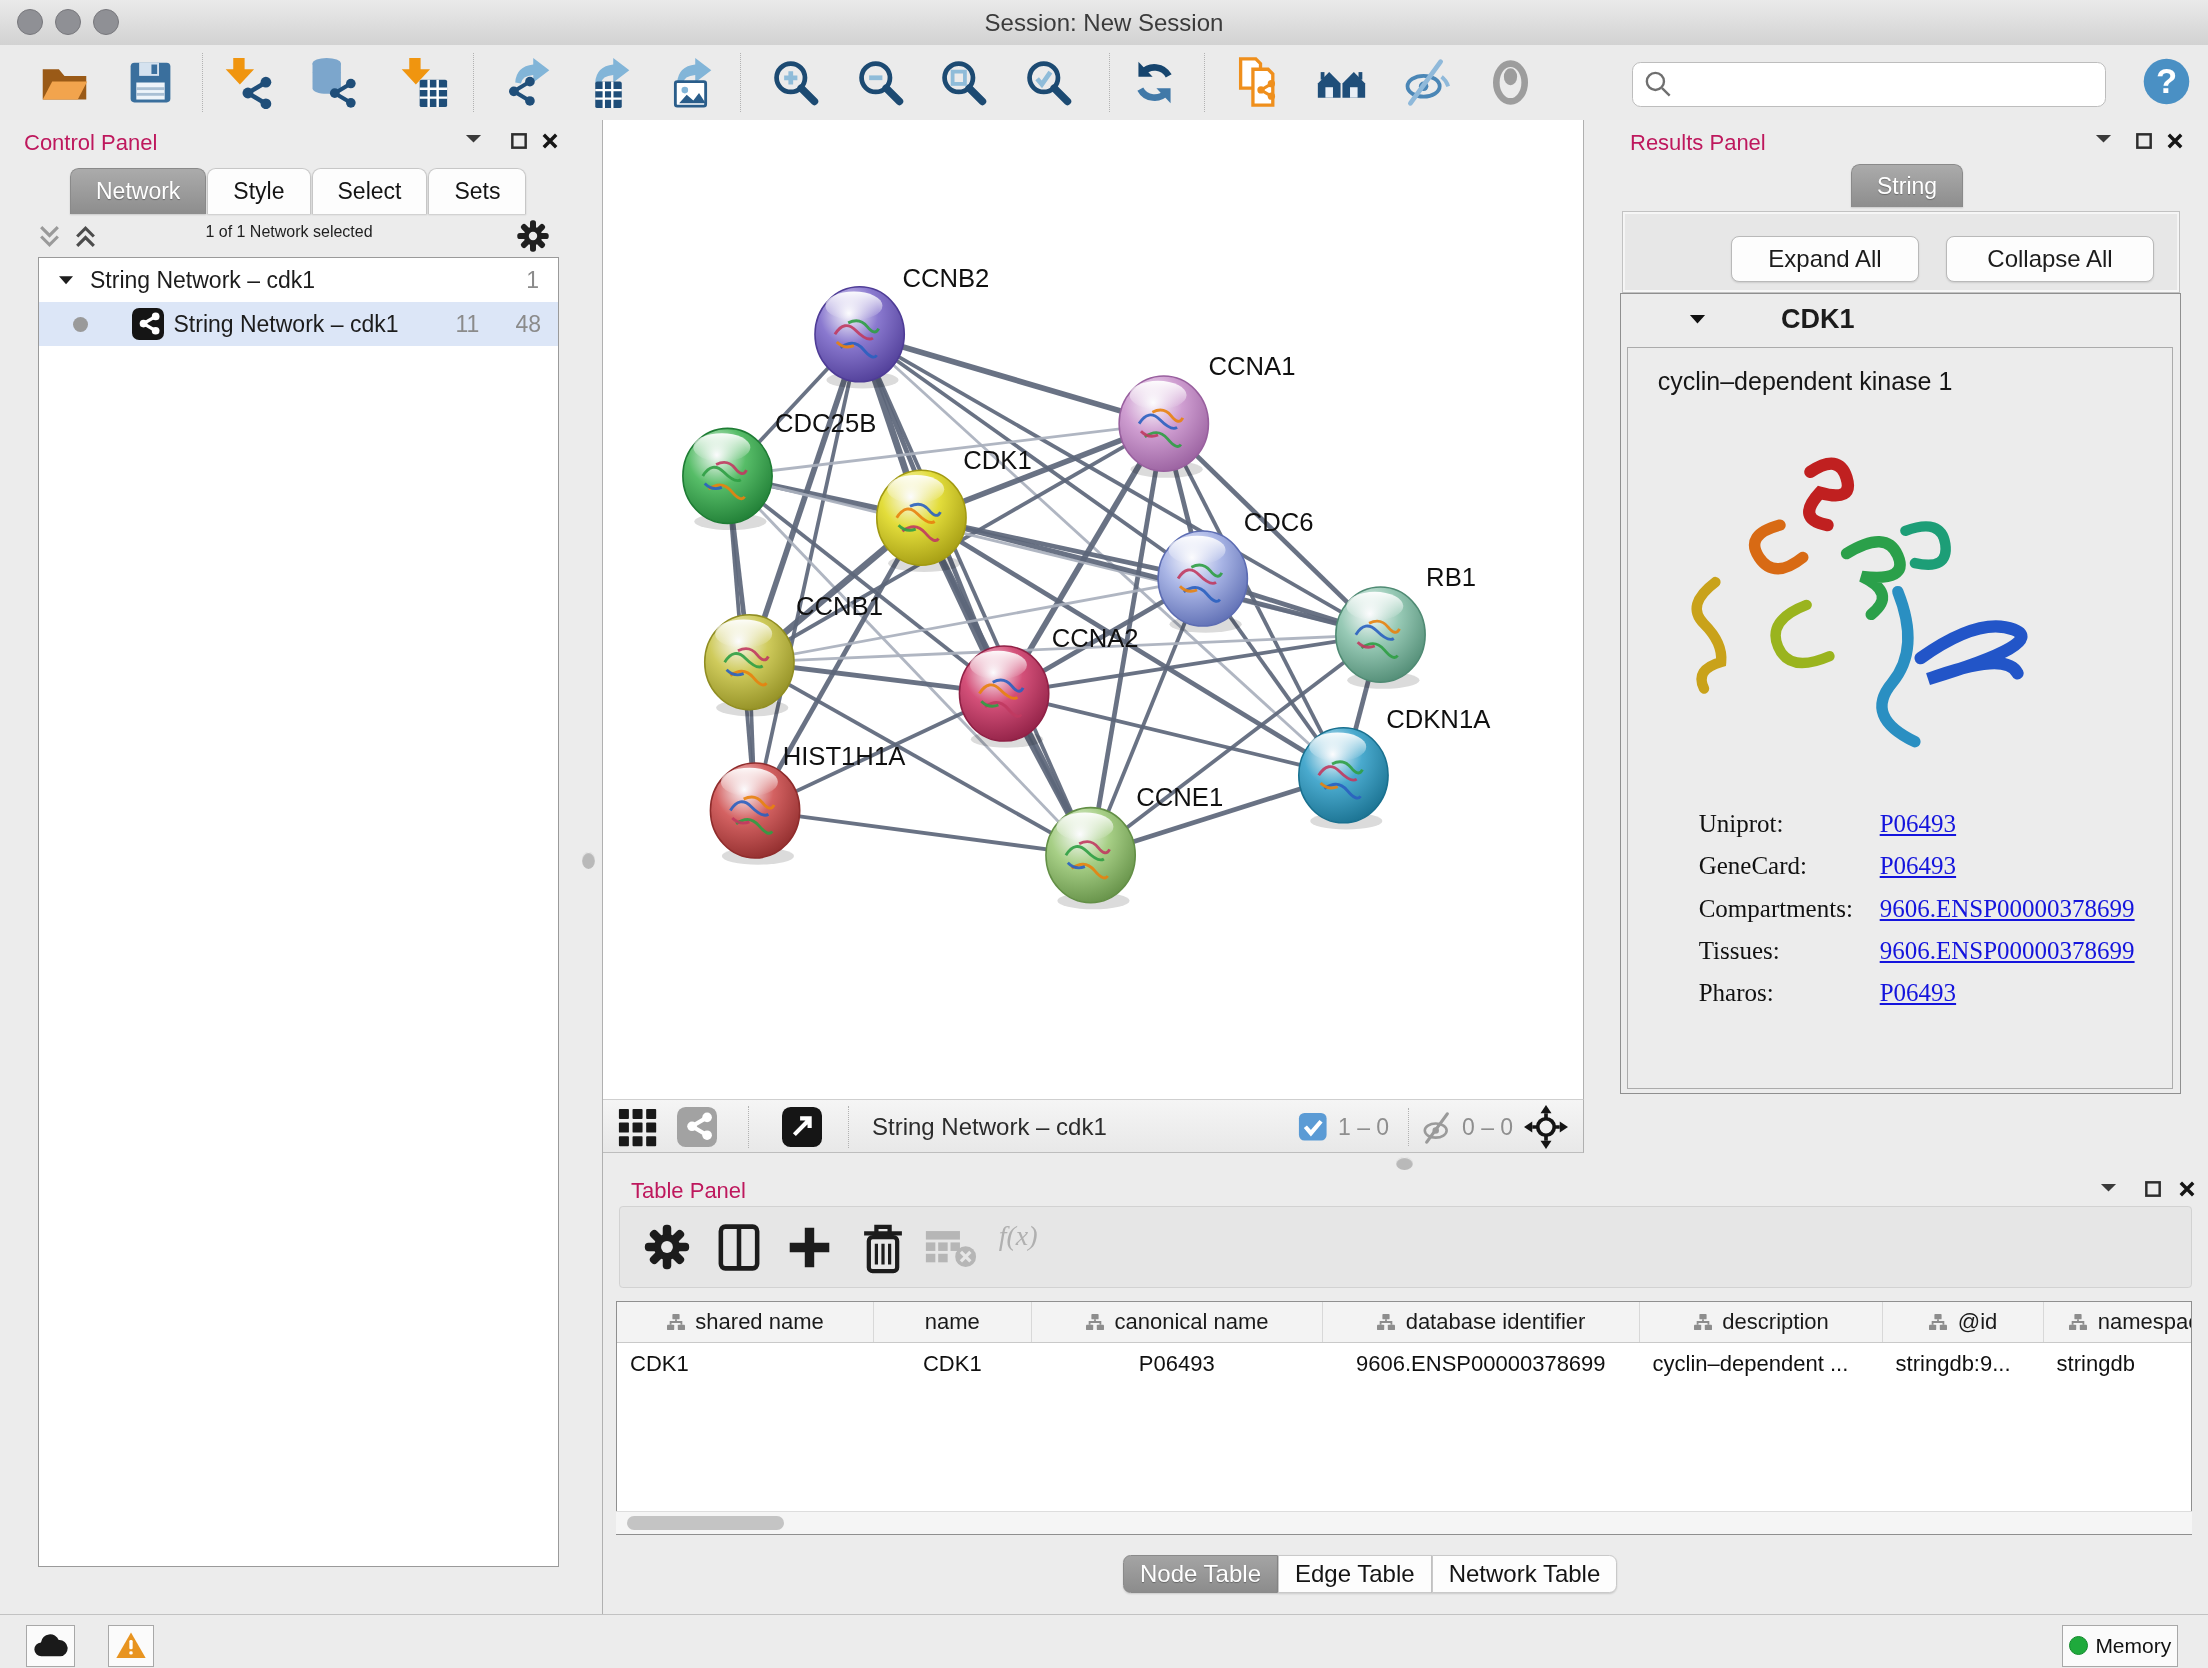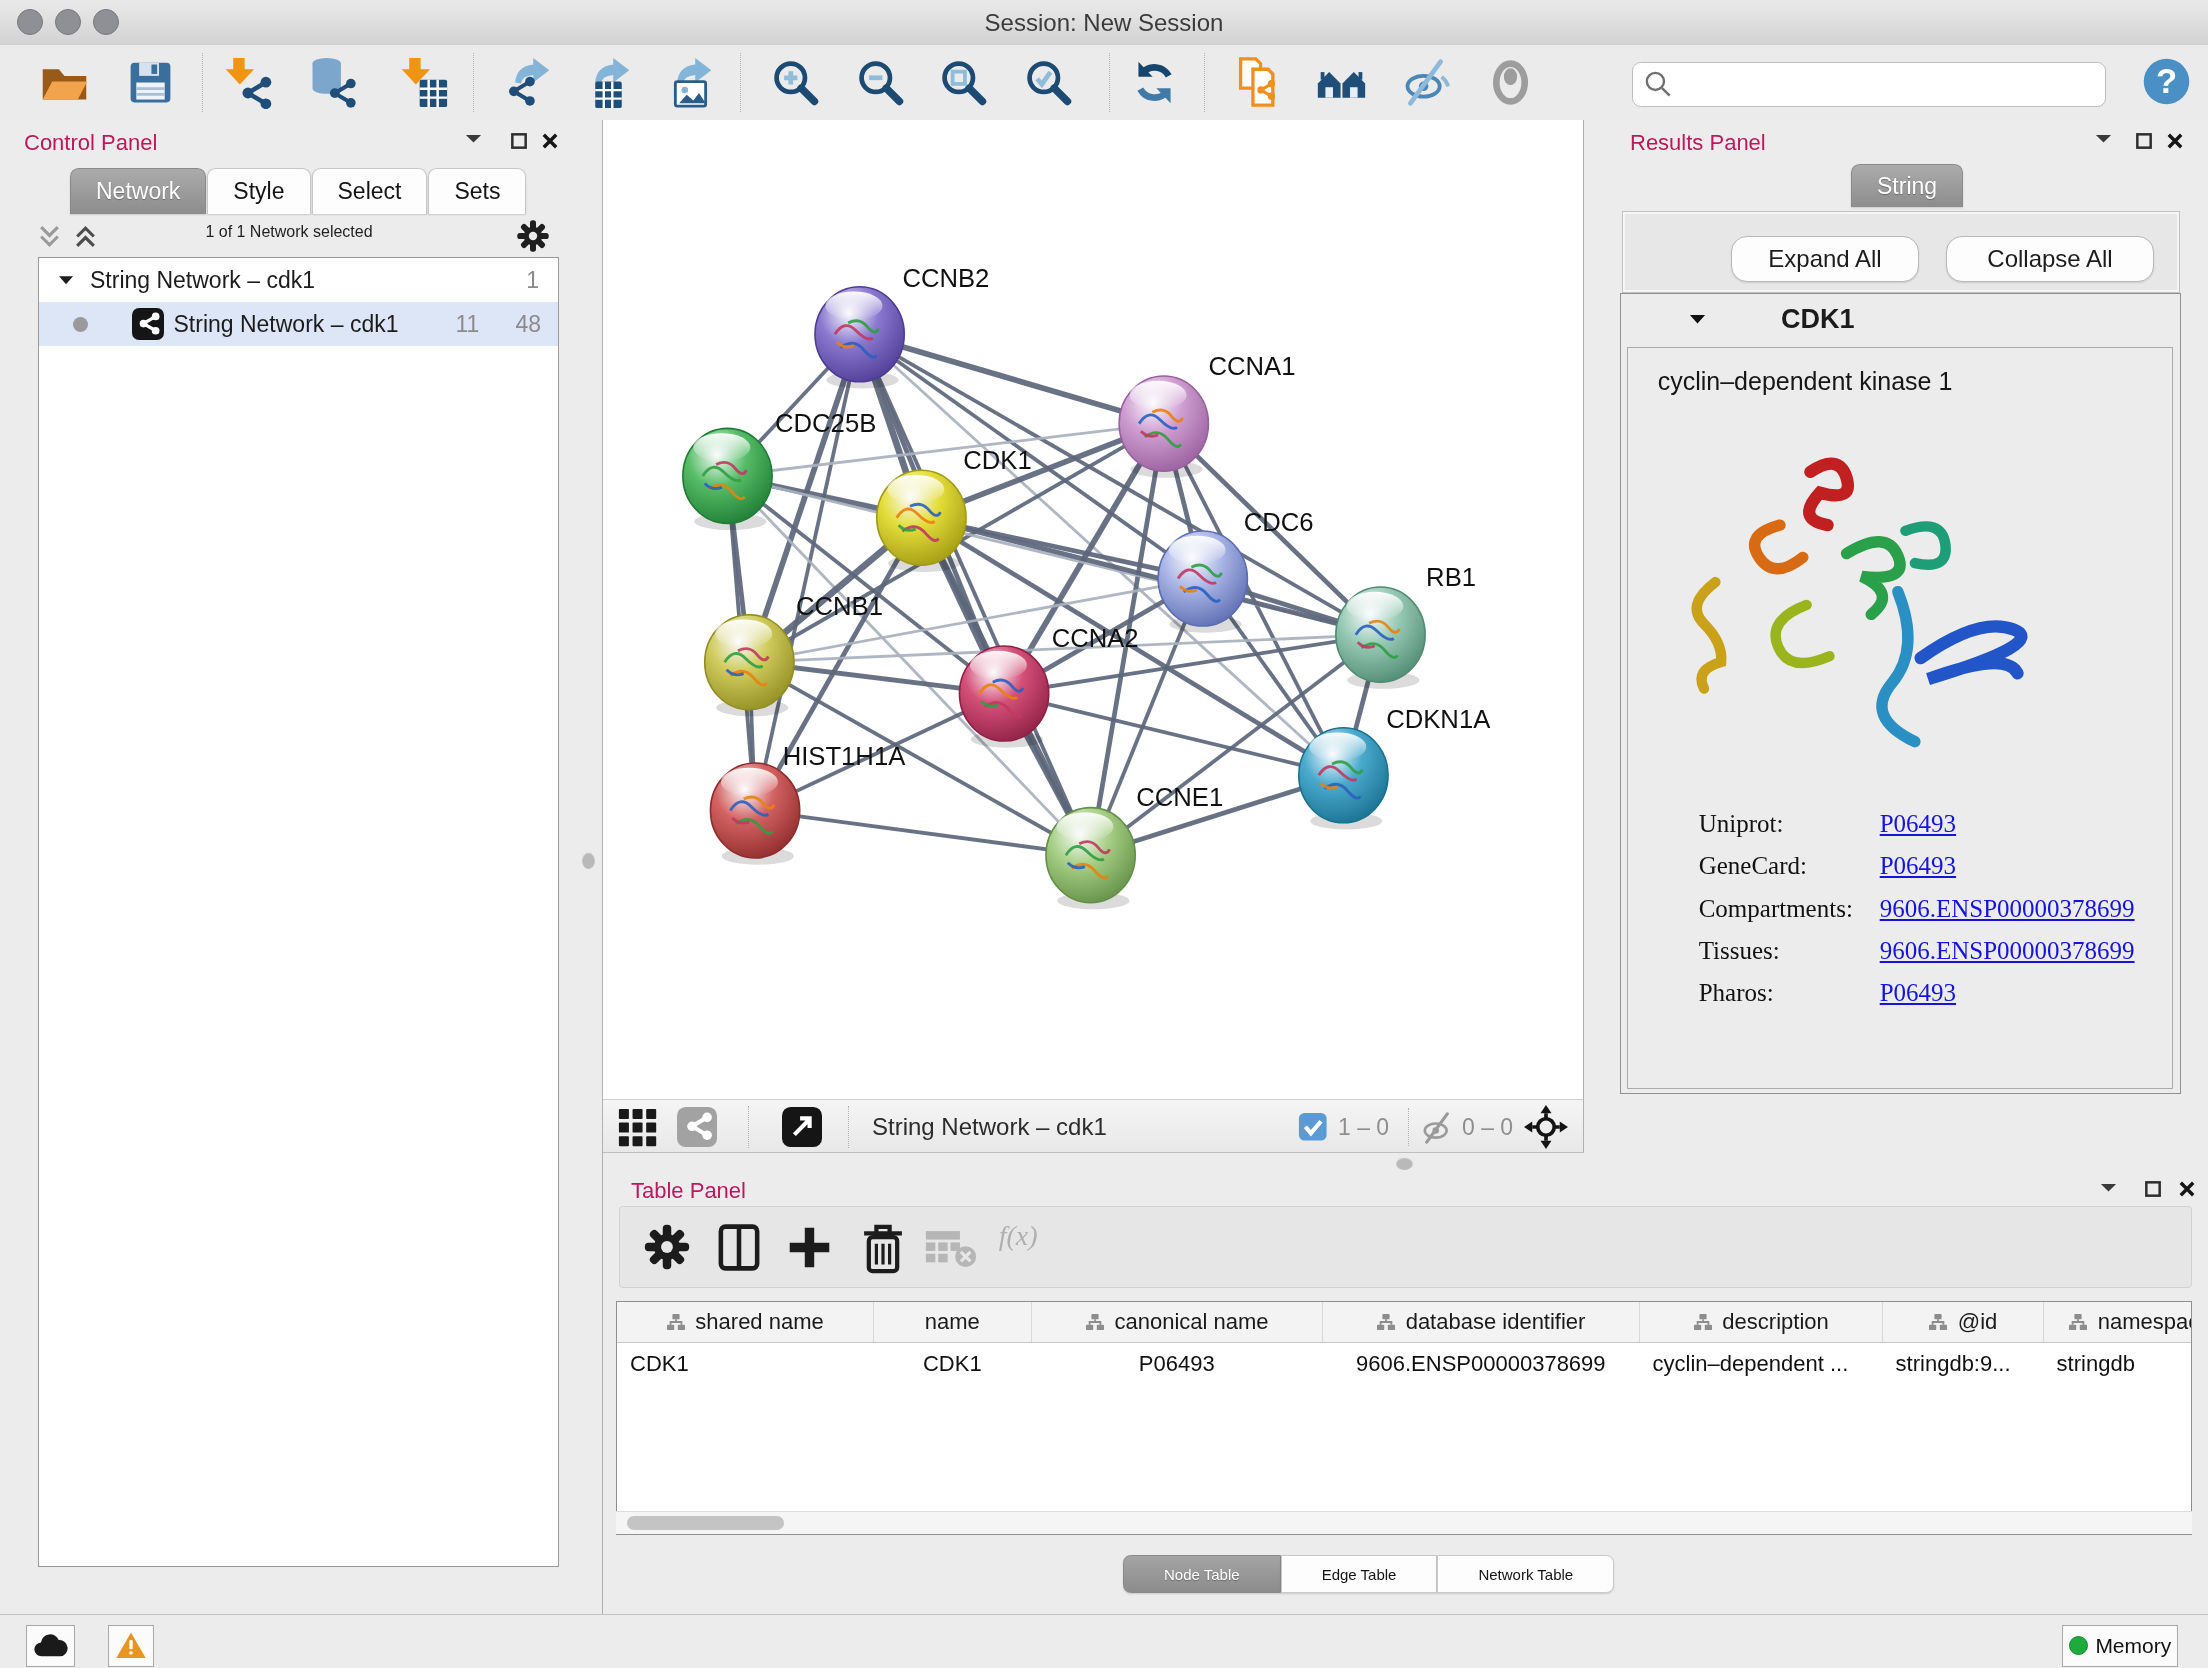--- a/index.html
+++ b/index.html
@@ -59,21 +59,21 @@
   #net-title{position:absolute;left:269px;top:0;height:54px;line-height:54px;font-size:24px;color:#2c2c2c}
   .ntb-count{position:absolute;top:0;height:54px;line-height:54px;font-size:23px;color:#8e8e8e}
   .split-dot{position:absolute;background:#b9b9b9;border-radius:50%;box-shadow:inset 0 1px 1px rgba(255,255,255,.8)}
 
   
   #results-panel{left:1584px;top:120px;width:625px;height:1033px;background:#ececec}
   #rp-title{position:absolute;left:46px;top:9.5px}
   #rp-tab{position:absolute;left:267px;top:44px}
   #rp-expandbox{position:absolute;left:38px;top:91px;width:558px;height:82px;background:#e7e7e7;
     border:1px solid #c2c2c2;box-shadow:inset 0 0 0 1.9px #f6f6f6;box-sizing:border-box}
-  .rp-btn{position:absolute;top:24px;height:44px;background:#fdfdfd;border:1px solid #b9b9b9;border-radius:16px;
+  .rp-btn{position:absolute;top:24px;height:44px;background:#fdfdfd;border:1px solid #b9b9b9;border-radius:8px;
     font-size:24px;display:flex;align-items:center;justify-content:center;box-shadow:0 1px 1.9px rgba(0,0,0,.12)}
   #rp-resultsbox{position:absolute;left:36px;top:173px;width:561px;height:801px;background:#ececec;
     border:1.9px solid #8f8f8f;box-sizing:border-box}
   #rp-entryhead{position:absolute;left:0;top:0;width:100%;height:51px;display:flex;align-items:center}
   #rp-entryname{font-size:27px;font-weight:bold;margin-left:74px}
   #rp-innerbox{position:absolute;left:5.7px;top:53px;width:546px;height:742px;background:#ececec;border:1px solid #ababab;box-sizing:border-box}
   #rp-desc{position:absolute;left:30px;top:19px;font-size:25px;color:#161616}
   #protein-img{position:absolute;left:38px;top:84px}
   #crosslinks{position:absolute;left:44px;top:462px;font-family:"Liberation Serif",serif}
   #crosslinks h3{margin:0 0 17px 0;font-size:27.6px;font-weight:bold;color:#111}
@@ -92,21 +92,21 @@
     border:1.9px solid #8f8f8f;box-sizing:border-box;overflow:hidden}
   table{border-collapse:collapse;table-layout:fixed;width:1572px}
   th{height:38px;background:#f3f3f3;border-bottom:1px solid #c9c9c9;border-right:1px solid #d8d8d8;
     font-size:22px;font-weight:normal;color:#1a1a1a;white-space:nowrap;overflow:hidden}
   th .thwrap{display:flex;align-items:center;justify-content:center;gap:9.5px;padding:0 5.7px}
   td{height:42px;font-size:22px;color:#111;white-space:nowrap;overflow:hidden;padding:0 13.3px}
   td.c{text-align:center}
   #tp-hscroll{position:absolute;left:3.8px;top:336px;width:1576px;height:23px;background:#f5f5f5;border-top:1px solid #ddd;box-sizing:border-box}
   #tp-thumb{position:absolute;left:11.4px;top:3.8px;width:157px;height:14.3px;border-radius:7.6px;background:#c4c4c4}
   #tp-tabs{position:absolute;left:511px;top:380px;display:flex}
-  .btab{height:36px;padding:0 40px;display:flex;align-items:center;font-size:15px;background:#fdfdfd;
+  .btab{height:36px;padding:0 16px;display:flex;align-items:center;font-size:24px;background:#fdfdfd;
     border:1px solid #c9c9c9;color:#141414;box-shadow:0 1px 1.9px rgba(0,0,0,.15)}
   .btab:first-child{border-radius:7.6px 0 0 7.6px}
   .btab:last-child{border-radius:0 7.6px 7.6px 0}
   .btab.sel{background:linear-gradient(#a4a4a4,#8c8c8c);color:#fff;border-color:#8a8a8a;text-shadow:0 1px 1px rgba(0,0,0,.3)}
 
   
   #status-bar{left:0;top:1614px;width:2208px;height:54px;background:#ececec;border-top:1px solid #c2c2c2;box-sizing:border-box}
   .sbtn{position:absolute;top:9.5px;height:42px;background:#fbfbfb;border:1.9px solid #a8a8a8;
     display:flex;align-items:center;justify-content:center;box-sizing:border-box}
   #memory-btn{left:2062px;width:116px;gap:7.6px;font-size:21px;color:#111}

